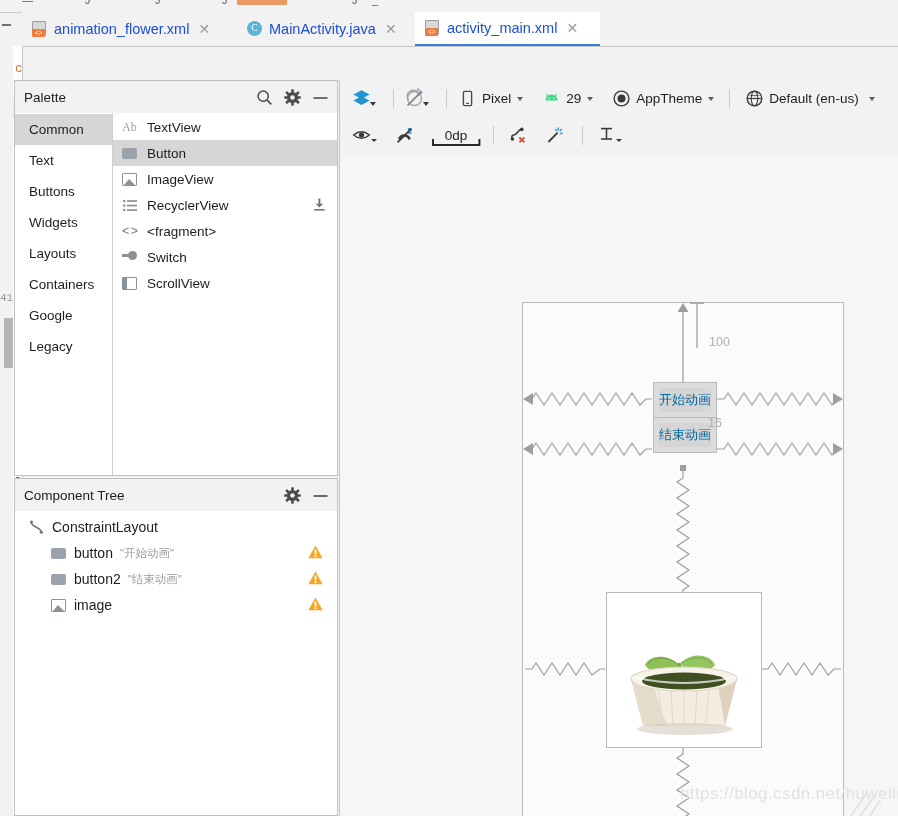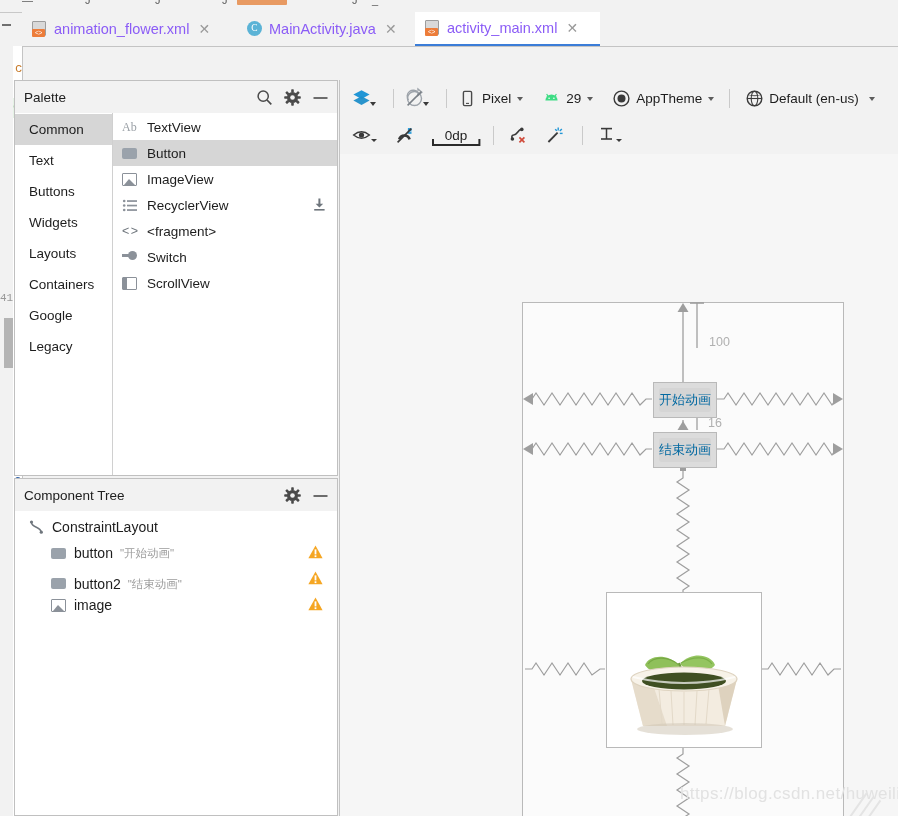--- a/index.html
+++ b/index.html
@@ -22,21 +22,21 @@
 
   
   .tabbar{
     position:absolute;left:22px;top:12px;width:876px;height:34px;
     background:#f2f2f2;border-bottom:1px solid #c4c4c4;
   }
   .tab{
     position:absolute;top:0;height:34px;display:flex;align-items:center;
     padding:0 8px 0 10px;box-sizing:border-box;cursor:default;
   }
-  .tab .tab-label{font-size:14.5px;color:#8b5cf6;white-space:nowrap;}
+  .tab .tab-label{font-size:14.5px;color:#1d4ed8;white-space:nowrap;}
   .tab.active{background:#ffffff;border-bottom:2px solid #3b7dd8;}
   .tab .close-x{
     margin-left:9px;color:#9a9a9a;font-size:14px;line-height:12px;
   }
   .tab-ico{width:15px;height:16px;margin-right:7px;flex:0 0 auto;position:relative;}
   .ico-xml{
     width:14px;height:15px;background:#d9d9d9;
     border:1px solid #9d9d9d;border-radius:1px;position:relative;box-sizing:border-box;
   }
   .ico-xml:after{
@@ -410,21 +410,21 @@
         <span class="ct-sub">"开始动画"</span>
         <span class="ct-warn">
           <svg width="15" height="14" viewBox="0 0 15 14">
             <path d="M7.5 0.6 L14.6 13.3 L0.4 13.3 Z" fill="#f5a623"></path>
             <rect x="6.6" y="4.4" width="1.8" height="5" fill="#fff"></rect>
             <rect x="6.6" y="10.3" width="1.8" height="1.8" fill="#fff"></rect>
           </svg>
         </span>
       </div>
 
-      <div class="ct-row" style="padding-left:36px;align-items:flex-end;">
+      <div class="ct-row" style="padding-left:36px;">
         <span class="ct-ico">
             <span class="ico-btn" style="display:block;"></span>
           </span>
         <span>button2</span>
         <span class="ct-sub">"结束动画"</span>
         <span class="ct-warn">
           <svg width="15" height="14" viewBox="0 0 15 14">
             <path d="M7.5 0.6 L14.6 13.3 L0.4 13.3 Z" fill="#f5a623"></path>
             <rect x="6.6" y="4.4" width="1.8" height="5" fill="#fff"></rect>
             <rect x="6.6" y="10.3" width="1.8" height="1.8" fill="#fff"></rect>
@@ -641,21 +641,21 @@
 
           <path d="M161 445 L161 452 L155 456 L167 464 L155 472 L167 480 L155 488 L167 496 L155 504 L167 512 L155 520 L167 528 L155 536 L167 544 L155 552 L167 560 L161 565 L161 570" fill="none" stroke="#9e9e9e" stroke-width="1.2"></path>
           <path d="M155.5 570 L166.5 570 L161 579 Z" fill="#9e9e9e"></path>
         </svg>
 
         <div class="widget" style="left:130px;top:79px;width:64px;height:36px;">
           <div class="widget-inner"></div>
           <span class="widget-label">开始动画</span>
         </div>
 
-        <div class="widget" style="left:130px;top:129px;width:64px;height:36px;">
+        <div class="widget" style="left:130px;top:114px;width:64px;height:36px;">
           <div class="widget-inner"></div>
           <span class="widget-label">结束动画</span>
         </div>
 
         <div class="imgbox" style="left:83px;top:289px;width:156px;height:156px;">
           <svg width="154" height="154" viewBox="0 0 154 154">
 
             <ellipse cx="77" cy="92" rx="37" ry="13" fill="#3b4a22"></ellipse>
             <ellipse cx="72" cy="88" rx="30" ry="10" fill="#49591f"></ellipse>
 

